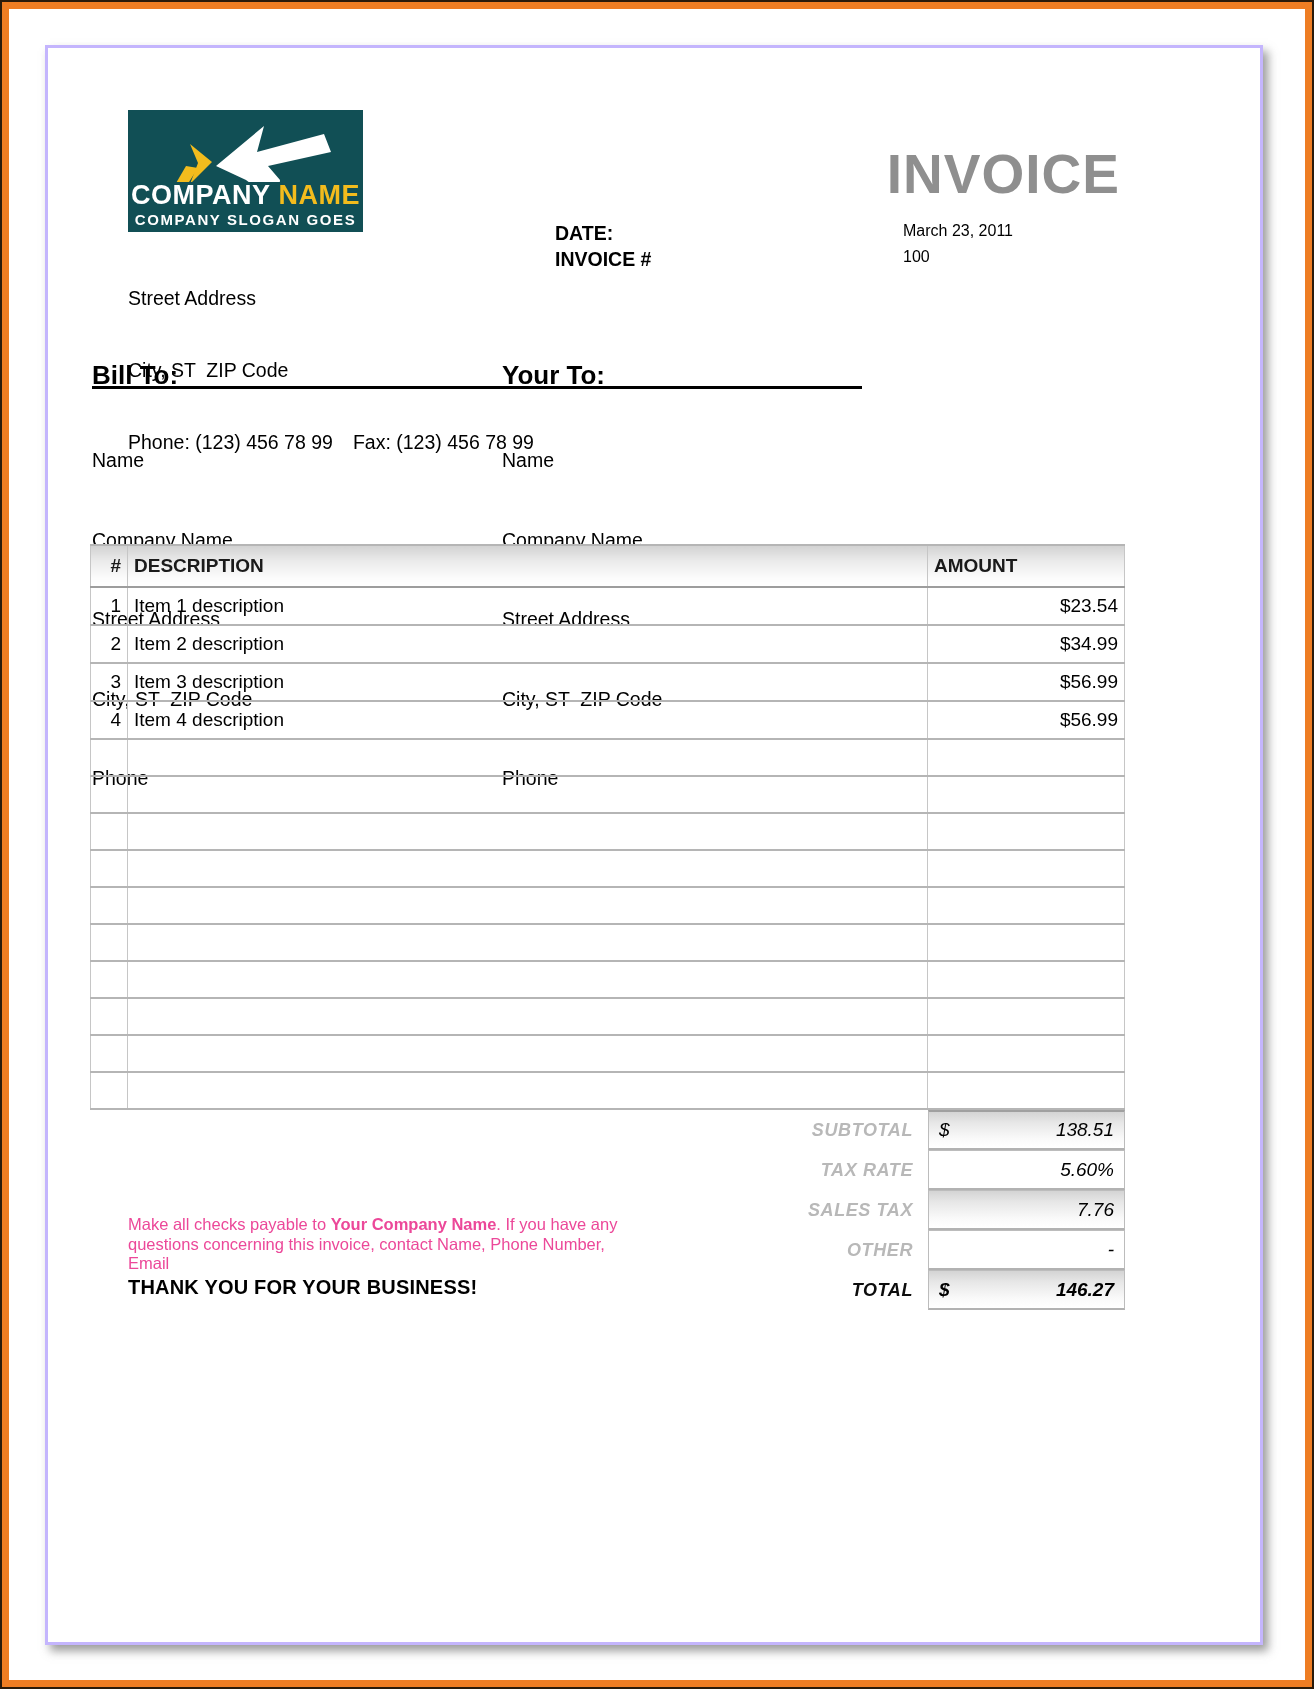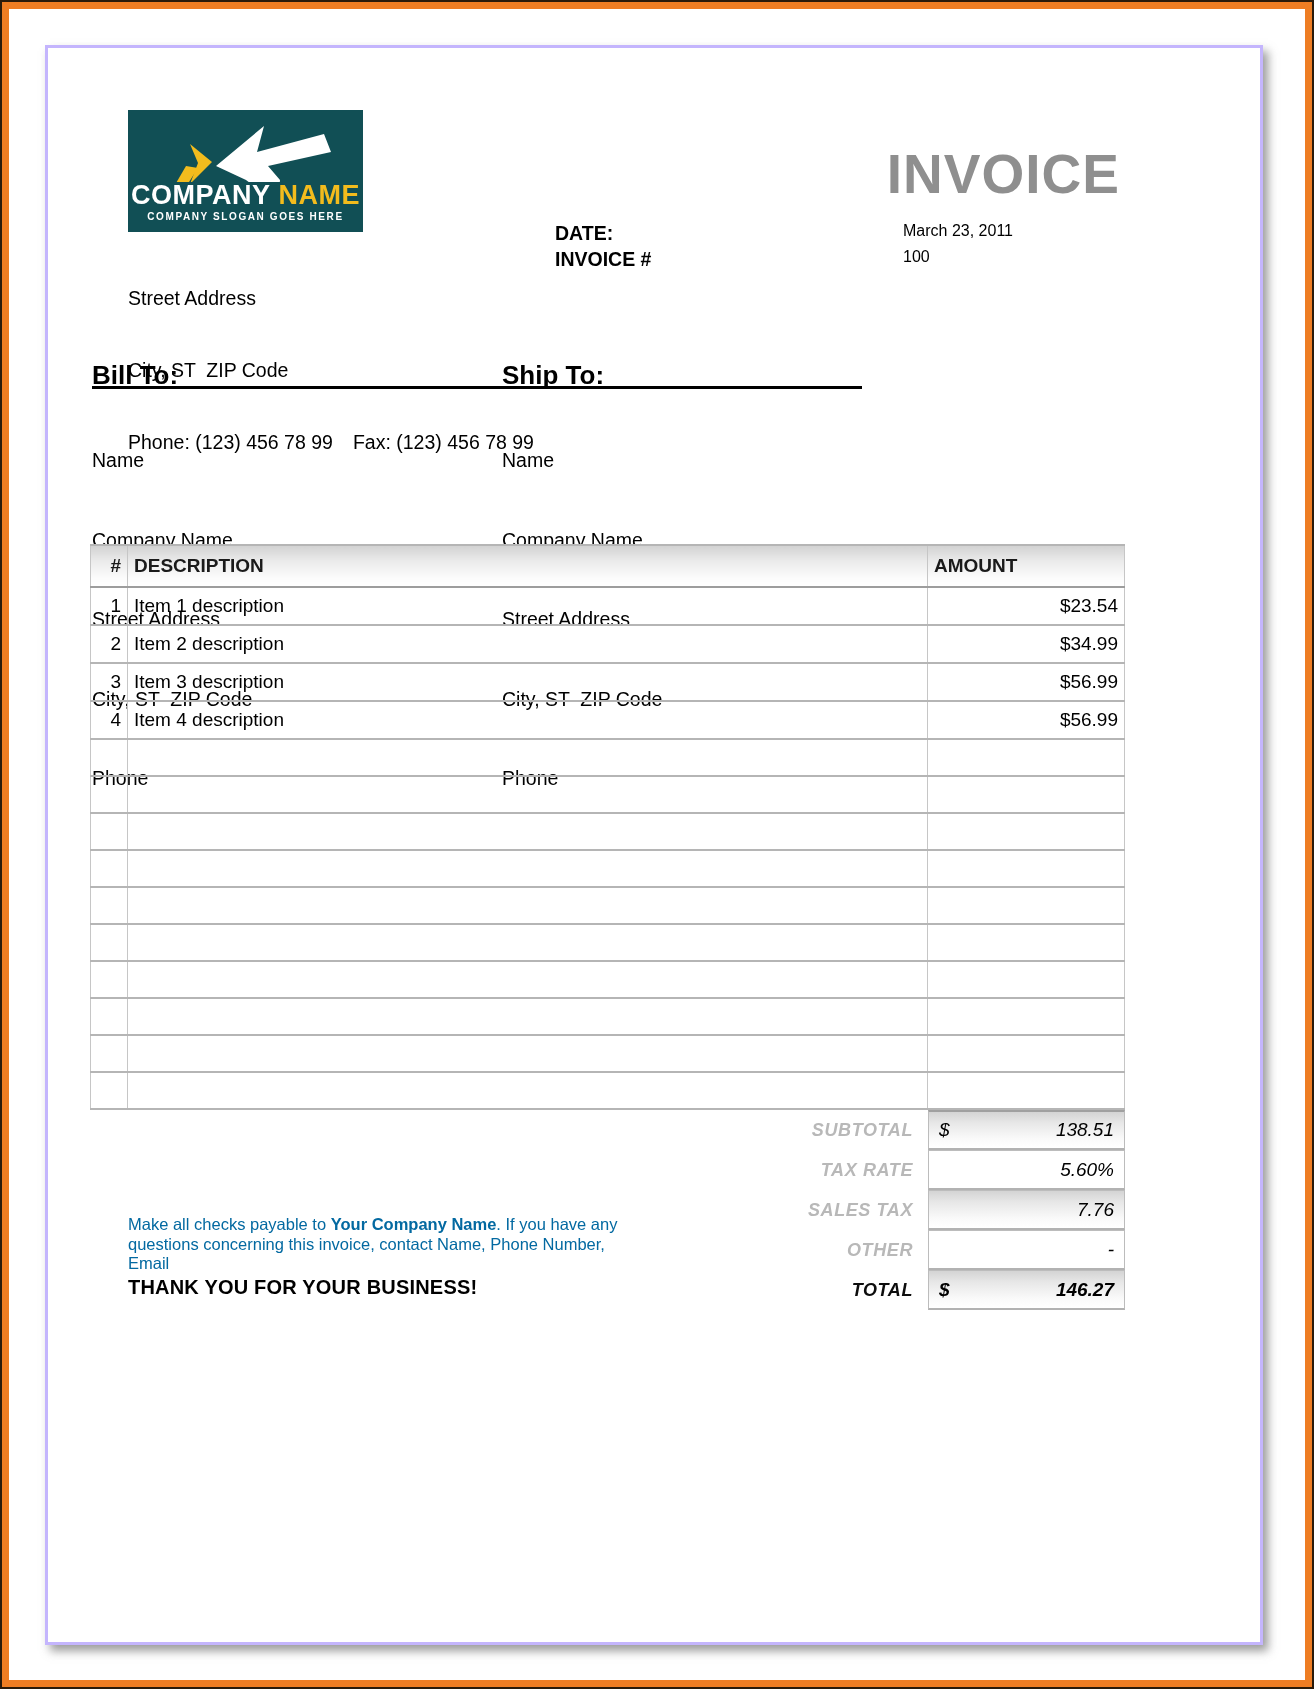--- a/index.html
+++ b/index.html
@@ -17,21 +17,21 @@
     box-shadow:5px 6px 9px rgba(90,90,90,.6);
   }
 
   
   .logo { position:absolute; left:80px; top:62px; width:235px; height:122px; background:#114f55; }
   .logo svg { position:absolute; left:0; top:0; }
   .logo-name { position:absolute; left:0; top:70px; width:100%; text-align:center;
     font-size:27px; font-weight:800; letter-spacing:.5px; color:#fff; white-space:nowrap;}
   .logo-name .yellow { color:#f3bc1d; }
   .logo-slogan { position:absolute; left:0; top:101px; width:100%; text-align:center;
-    font-size:10px; font-weight:bold; letter-spacing:1.6px; color:#fff; }
+    font-size:15px; font-weight:bold; letter-spacing:1.6px; color:#fff; }
 
   
   .invoice-title { position:absolute; left:560px; top:96px; width:512px; text-align:right;
     font-size:55px; line-height:60px; font-weight:bold; color:#8f8f8f; letter-spacing:1px; }
   .meta-label { position:absolute; left:507px; width:300px; text-align:left;
     font-weight:bold; font-size:19.5px; white-space:pre-wrap; }
   .meta-value { position:absolute; left:818px; font-size:16px; white-space:pre-wrap;margin-left:37px; }
   .row-date  { top:174px; }
   .row-invno { top:200px; }
 
@@ -76,21 +76,21 @@
   .sval { margin-left:15px; width:197px; box-sizing:border-box;
     border:1px solid #bcbcbc; border-bottom:2px solid #b2b2b2;
     display:flex; justify-content:space-between; align-items:center;
     padding:0 10px; font-size:19px; background:#fff; }
   .srow.shaded .sval { background:linear-gradient(180deg,#d4d4d4 0%,#e7e7e7 30%,#fafafa 75%,#fff 100%); }
   .srow:first-child .sval { border-top:2px solid #a0a0a0; }
   .srow.total .sval { font-weight:bold; }
 
   
   .notes { position:absolute; left:80px; top:1167px; width:505px;
-    font-size:16.5px; line-height:19.5px; color:#0369a1; }
+    font-size:16.5px; line-height:19.5px; color:#ec4899; }
   .notes b { font-weight:bold; }
   .thanks { position:absolute; left:80px; top:1228px; font-size:20px; font-weight:bold; letter-spacing:.2px; }
 </style>
 </head>
 <body>
 
 <div class="frame-black"></div>
 <div class="frame-orange"></div>
 
 <div class="page">
@@ -111,21 +111,21 @@
   <div class="meta-label row-invno">INVOICE #</div>
   <div class="meta-value row-invno">100</div>
 
   <div class="seller-block">
     <div>Street Address</div>
     <div>City, ST  ZIP Code</div>
     <div><span>Phone: (123) 456 78 99</span><span class="fax">Fax: (123) 456 78 99</span></div>
   </div>
 
   <div class="addr-head bill">Bill To:</div>
-  <div class="addr-head ship">Ship To:</div>
+  <div class="addr-head ship">Your To:</div>
   <div class="addr-rule"></div>
   <div class="addr-col bill">
     <div>Name</div>
     <div>Company Name</div>
     <div>Street Address</div>
     <div>City, ST  ZIP Code</div>
     <div>Phone</div>
   </div>
   <div class="addr-col ship">
     <div>Name</div>

